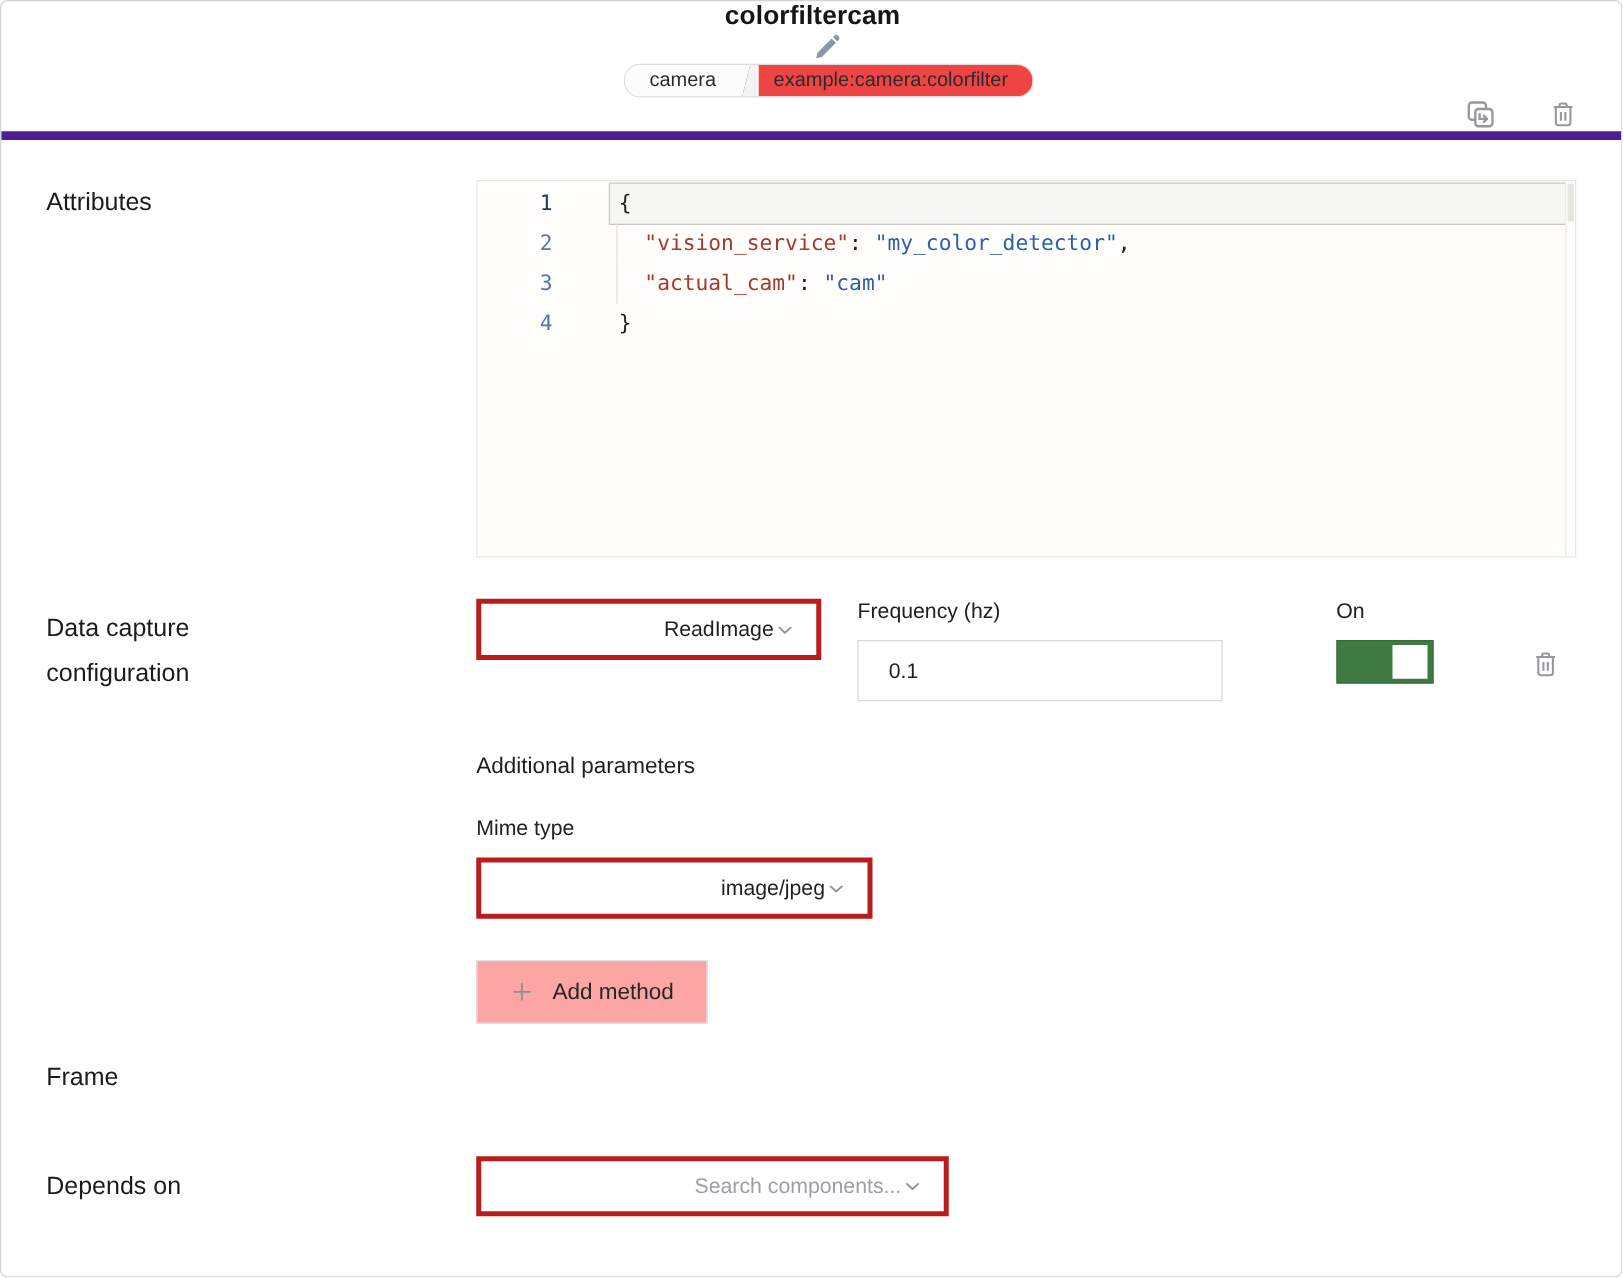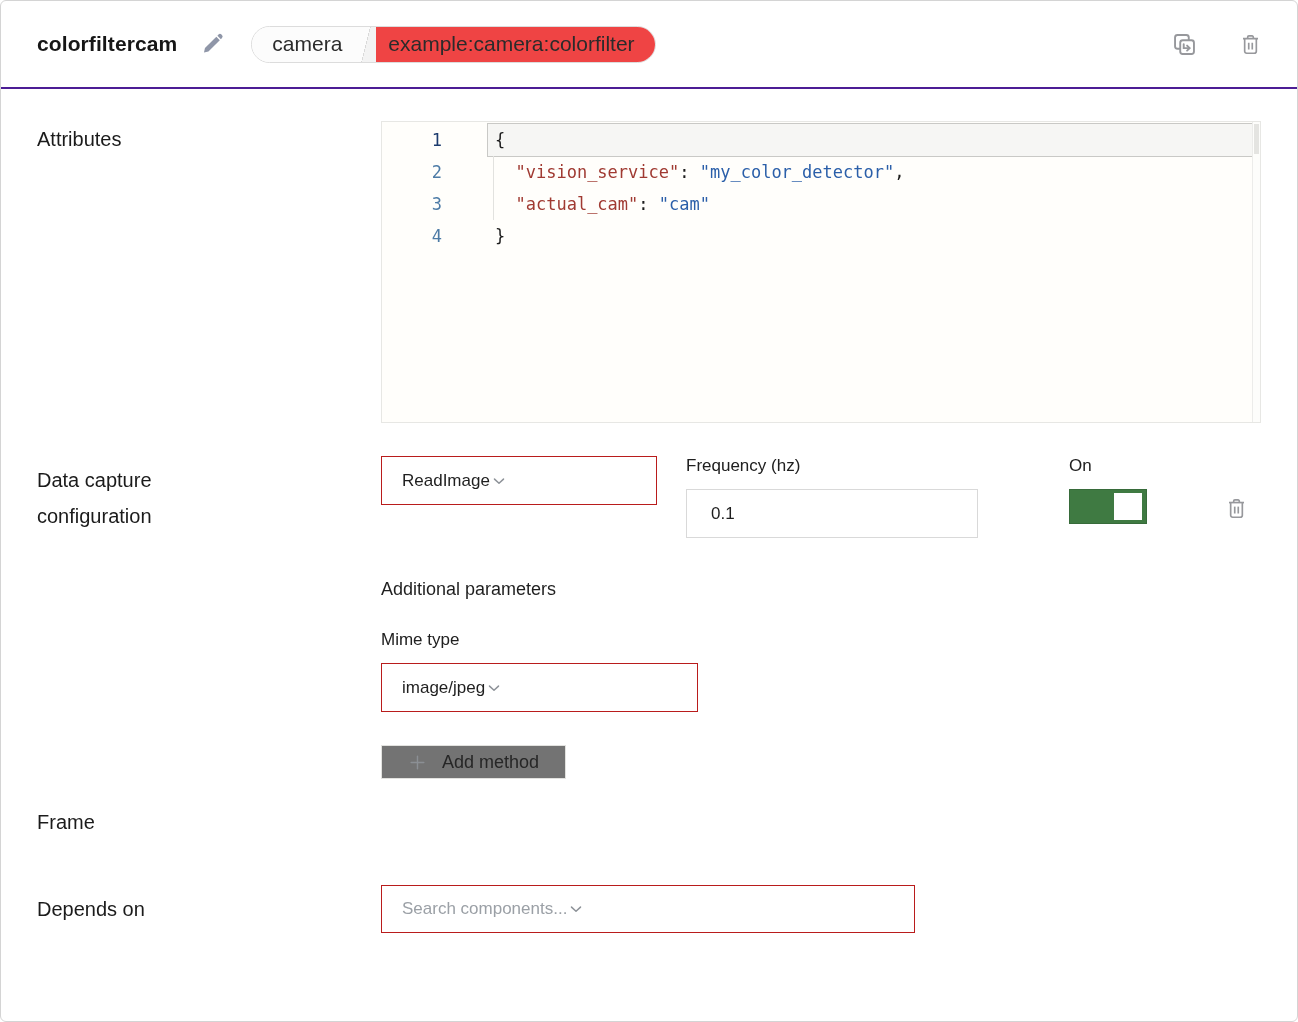--- a/index.html
+++ b/index.html
@@ -3,25 +3,25 @@
 <meta charset="utf-8">
 <style>
   * { margin:0; padding:0; box-sizing:border-box; }
   html,body { background:#ffffff; font-family:"Liberation Sans", sans-serif; }
   .card {
     position:relative; width:1298px; height:1022px;
     background:#fff; border:1px solid #d4d4d4; border-radius:6px;
     overflow:hidden;
   }
   
-  .hdr { height:88px; display:flex; align-items:center; padding:0 34px 0 36px; border-bottom:2px solid #4c1d95; }
+  .hdr { height:111px; display:flex; align-items:center; padding:0 34px 0 36px; border-bottom:7px solid #4c1d95;flex-direction:column; }
   .hdr-title { font-size:21px; font-weight:600; color:#161616; letter-spacing:.1px; }
   .icon-btn { background:none; border:none; cursor:pointer; display:flex; align-items:center; justify-content:center; padding:0; }
   .pencil-btn { margin-left:22px; }
-  .pill { margin-left:26px; height:37px; display:flex; align-items:center; border:1px solid #dcdcdc; border-radius:19px; overflow:hidden; font-size:21px; color:#2b2b2b; }
+  .pill { margin-left:26px; height:37px; display:flex; align-items:center; border:1px solid #dcdcdc; border-radius:19px; overflow:hidden; font-size:16px; color:#2b2b2b; }
   .pill-seg1 { background:#fcfcfc; height:100%; display:flex; align-items:center; padding:0 14px 0 20px; }
   .pill-div  { width:20px; height:100%; background:linear-gradient(104deg,#fcfcfc 48.5%,#d9d9d9 49%,#d9d9d9 51%,#f3f3f3 51.5%); }
   .pill-seg2 { background:#ef4444; height:100%; display:flex; align-items:center; padding:0 20px 0 12px; }
   .hdr-right { margin-left:auto; display:flex; align-items:center; gap:40px; }
   
   main { padding:32px 36px 0 36px; }
   .row { display:flex; align-items:flex-start; }
   .row-label { flex:0 0 344px; font-size:20px; color:#1b1b1b; line-height:36px; }
   .row-label span { display:inline-block; max-width:215px; }
   .row.center { align-items:center; }
@@ -35,37 +35,37 @@
   .code-row.active .code-content { background:#f6f6f4; box-shadow:0 0 0 1px #c9c9c6; }
   .code-content.guide::before { content:""; position:absolute; left:5px; top:0; bottom:0; border-left:1px solid #e2e2df; }
   .sb-track { position:absolute; top:0; right:0; bottom:0; width:8px; border-left:1px solid #ececea; background:#fdfdfb; }
   .sb-thumb { position:absolute; top:2px; left:1px; width:5px; height:30px; background:#e4e4e1; }
   
   .sect-gap1 { margin-top:33px; }
   .capture-content { flex:1; display:flex; flex-direction:column; }
   .controls-row { display:flex; align-items:flex-start; }
   .field { display:flex; flex-direction:column; }
   .field > label { font-size:17px; color:#202020; margin-bottom:13px; }
-  .select { height:49px; border:1px solid #b91c1c; background:#fff; display:flex; align-items:center;
-            justify-content:flex-start; padding:0 16px 0 20px; font-size:17px; color:#1f1f1f; cursor:pointer; }
+  .select { height:49px; border:4px solid #b91c1c; background:#fff; display:flex; align-items:center;
+            justify-content:flex-end; padding:0 16px 0 20px; font-size:17px; color:#1f1f1f; cursor:pointer; }
   .text-input { height:49px; border:1px solid #d9d9d9; background:#fff; font-size:17px; color:#1f1f1f;
                 padding-left:24px; font-family:"Liberation Sans",sans-serif; }
   .w-type { width:276px; } .w-freq { width:292px; margin-left:29px; } .w-on { margin-left:91px; }
   .toggle { width:78px; height:35px; position:relative; cursor:pointer; border:1px solid rgba(0,0,0,.12); }
   .toggle .knob { position:absolute; top:3px; right:4px; width:28px; height:27px; background:#fff; }
   .row-trash { margin-left:auto; margin-top:40px; margin-right:12px; }
   .additional { margin-top:41px; font-size:18px; color:#1f1f1f; }
   .mime-label { margin-top:30px; font-size:17px; color:#202020; }
   .mime-select { width:317px; margin-top:13px; }
-  .btn { height:34px; background:#737373; border:1px solid #e2e2df; display:inline-flex; align-items:center;
+  .btn { height:51px; background:#fca5a5; border:1px solid #e2e2df; display:inline-flex; align-items:center;
          gap:15px; padding:0 26px; font-size:18px; color:#262626; cursor:pointer; font-family:"Liberation Sans",sans-serif; }
   .add-method { margin-top:33px; align-self:flex-start; }
   .sect-gap2 { margin-top:32px;gap:48px; }
   .sect-gap3 { margin-top:51px; }
-  .search-select { width:534px; height:48px; }
+  .search-select { width:378px; height:48px; }
   .placeholder { color:#9ba0a6; }
   svg { display:block; }
 </style>
 </head>
 <body>
 
 <div class="card">
 
   <div class="hdr">
     <div class="hdr-title">colorfiltercam</div>

